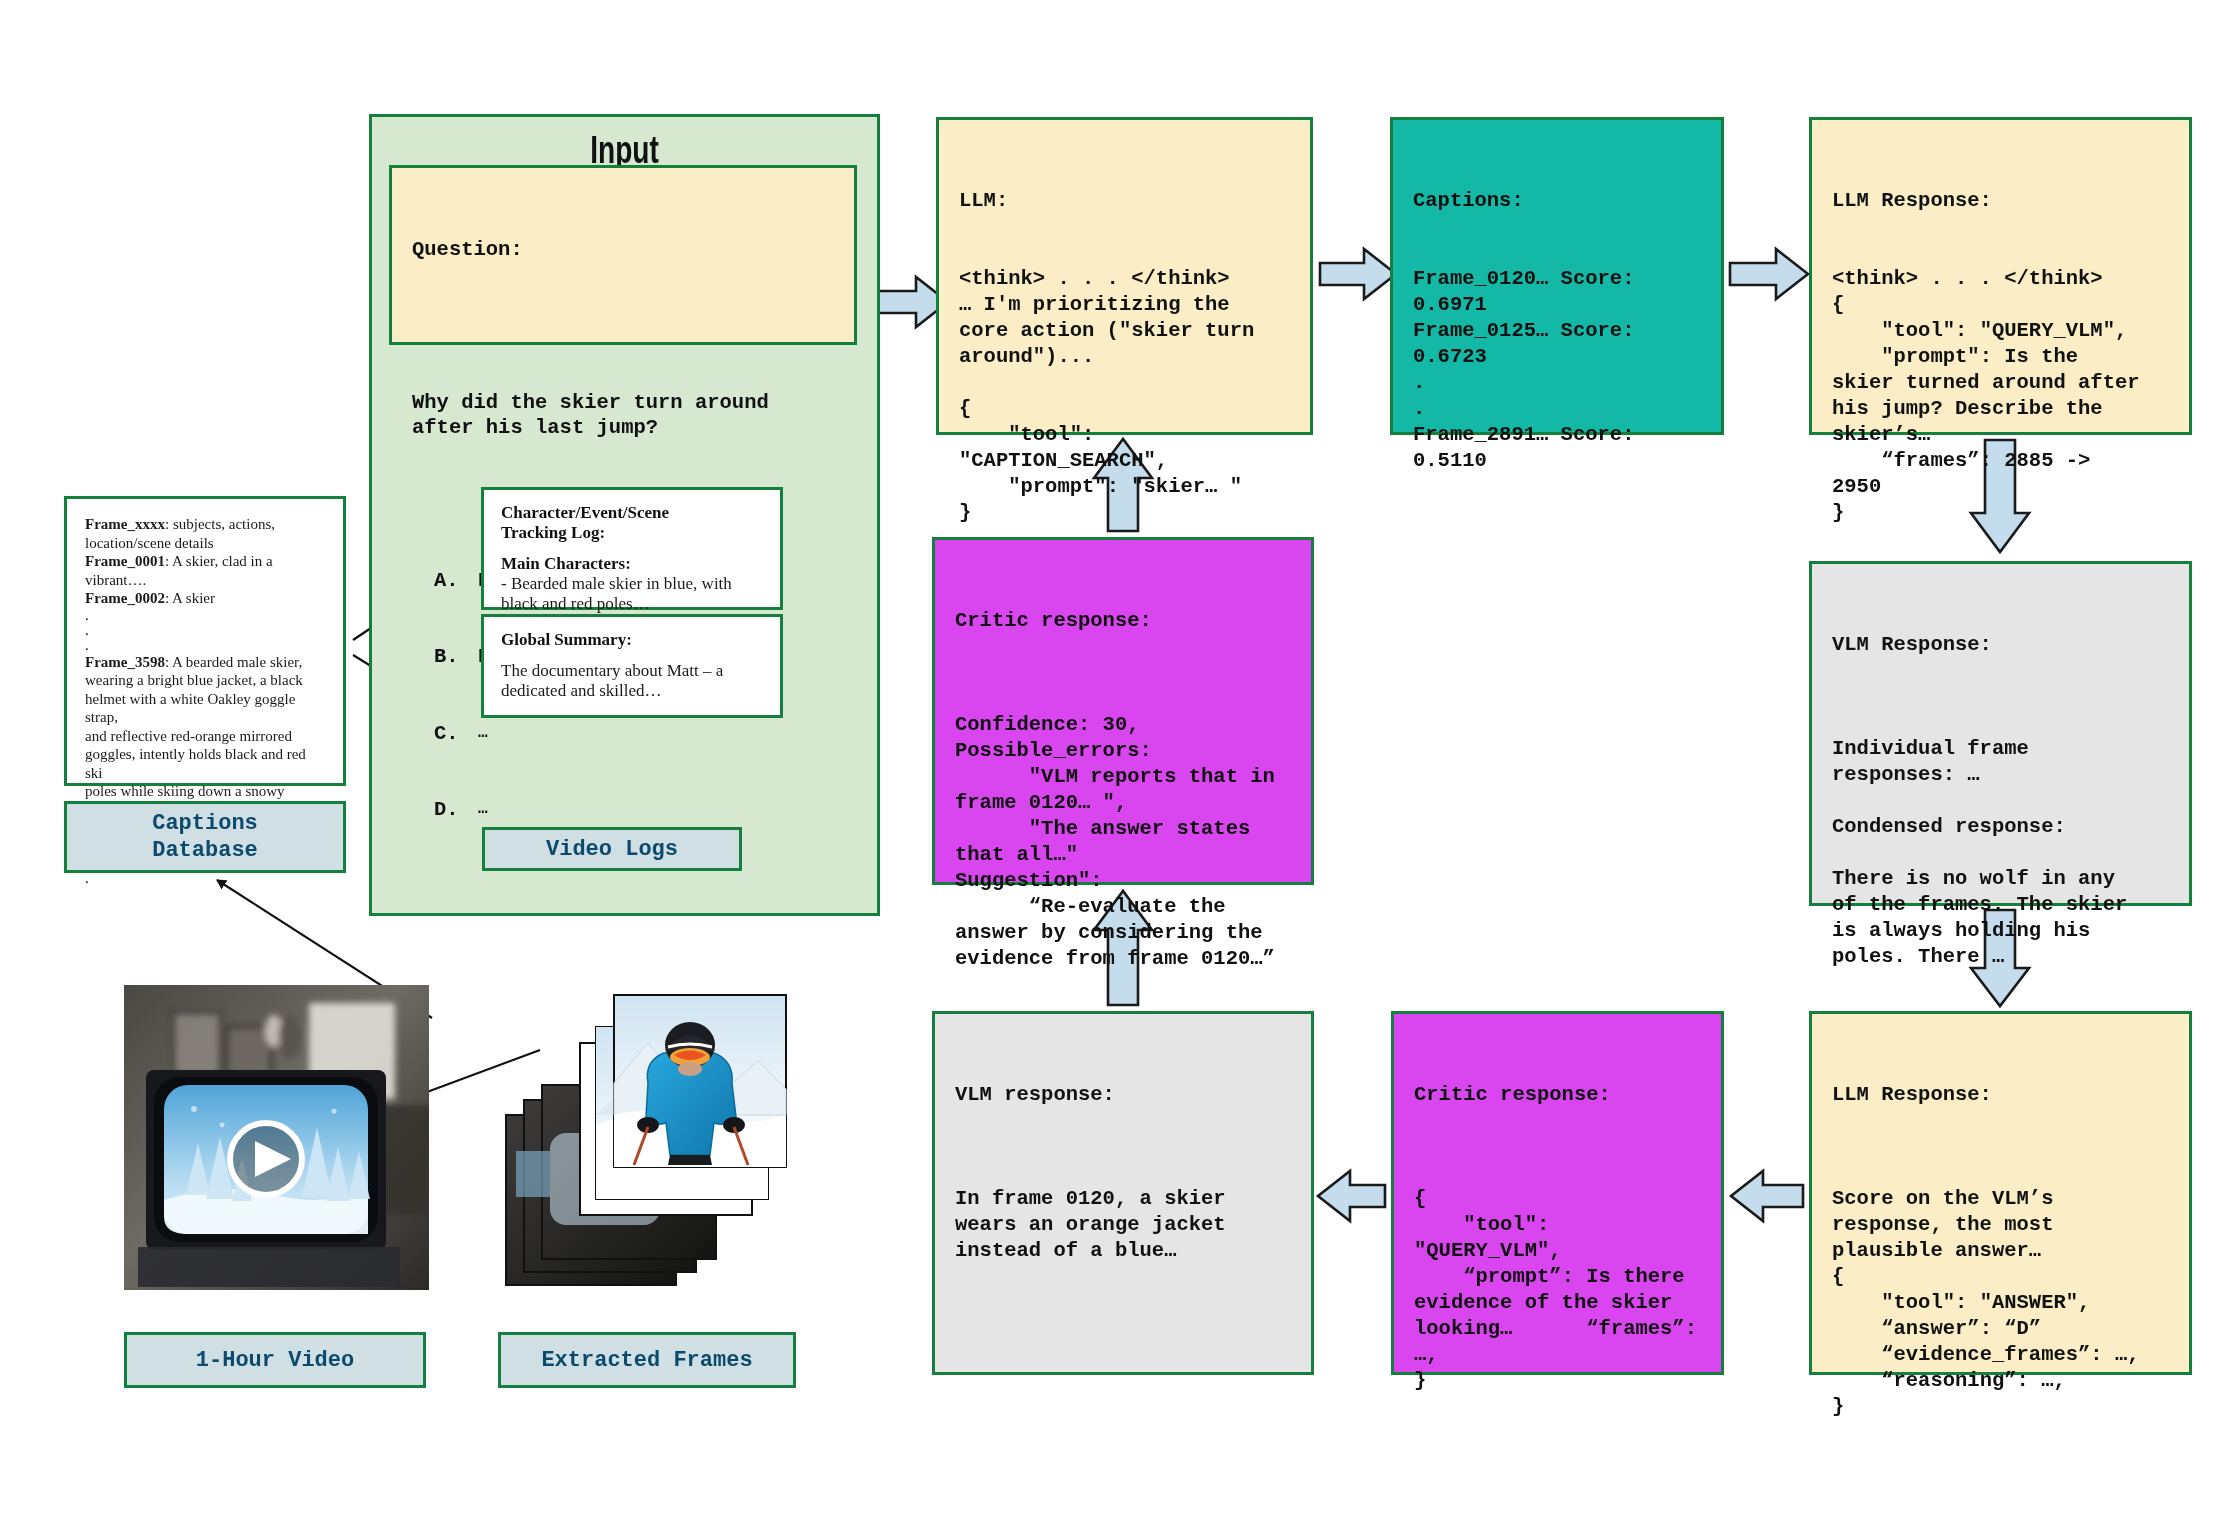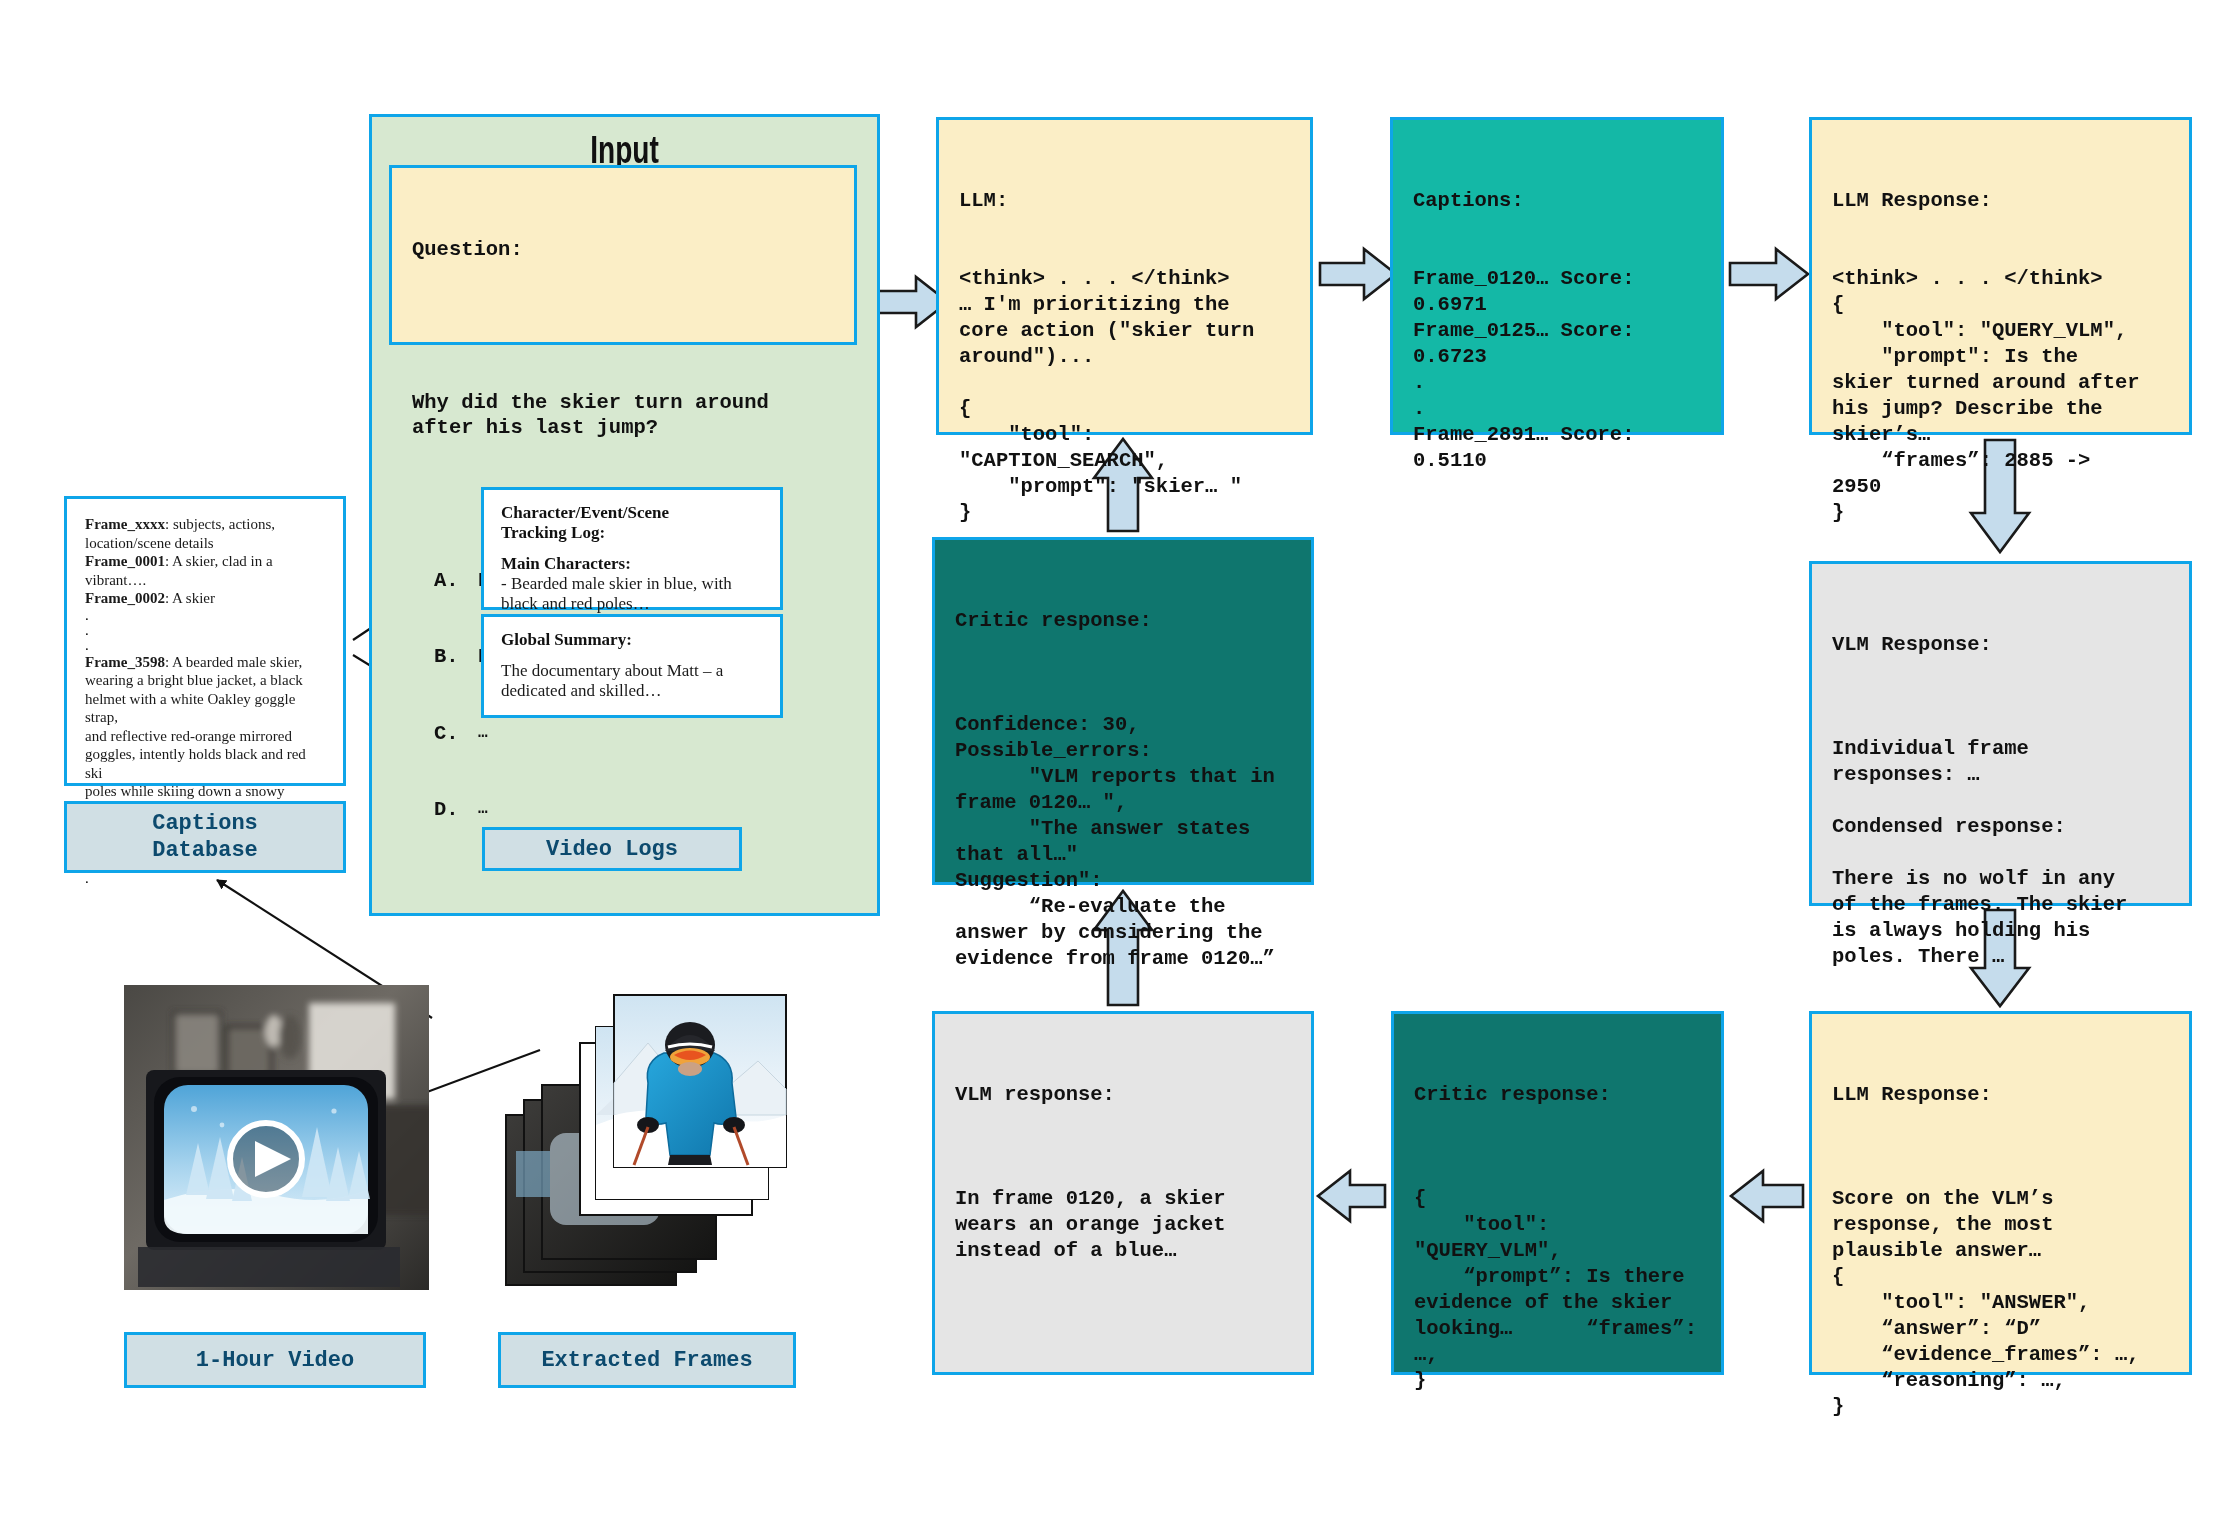--- a/index.html
+++ b/index.html
@@ -1,29 +1,29 @@
 <!DOCTYPE html>
 <html><head>
 <meta charset="utf-8">
 <style>
   html,body{margin:0;padding:0;background:#ffffff;}
   body{width:2239px;height:1523px;position:relative;overflow:hidden;
        font-family:"Liberation Sans",sans-serif;}
   .stage{position:absolute;left:0;top:0;width:2239px;height:1523px;padding-left:33px;}
 
-  .box{position:absolute;box-sizing:border-box;border:3px solid #0ea5e9;}
+  .box{position:absolute;box-sizing:border-box;border:3px solid #15803d;}
   .mono{font-family:"Liberation Mono",monospace;font-weight:bold;
         color:#111;white-space:pre-wrap;}
 
   
   .fill-green{background:#d7e8d0;}
   .fill-yellow{background:#fbeec6;}
   .fill-blue{background:#14b8a6;}
   .fill-purple{background:#e5e5e5;}
-  .fill-pink{background:#0f766e;}
+  .fill-pink{background:#d946ef;}
   .fill-steel{background:#d0dfe4;}
   .fill-white{background:#ffffff;}
 
   
   #input-panel{left:369px;top:114px;width:511px;height:802px;}
   #input-title{position:absolute;left:369px;top:128px;width:511px;
       text-align:center;font-family:"Liberation Sans",sans-serif;
       font-weight:bold;font-size:39px;color:#111;
       transform:scaleX(.72);transform-origin:center top;letter-spacing:0px;}
   #question-box{left:389px;top:165px;width:468px;height:180px;padding:18px 20px;

